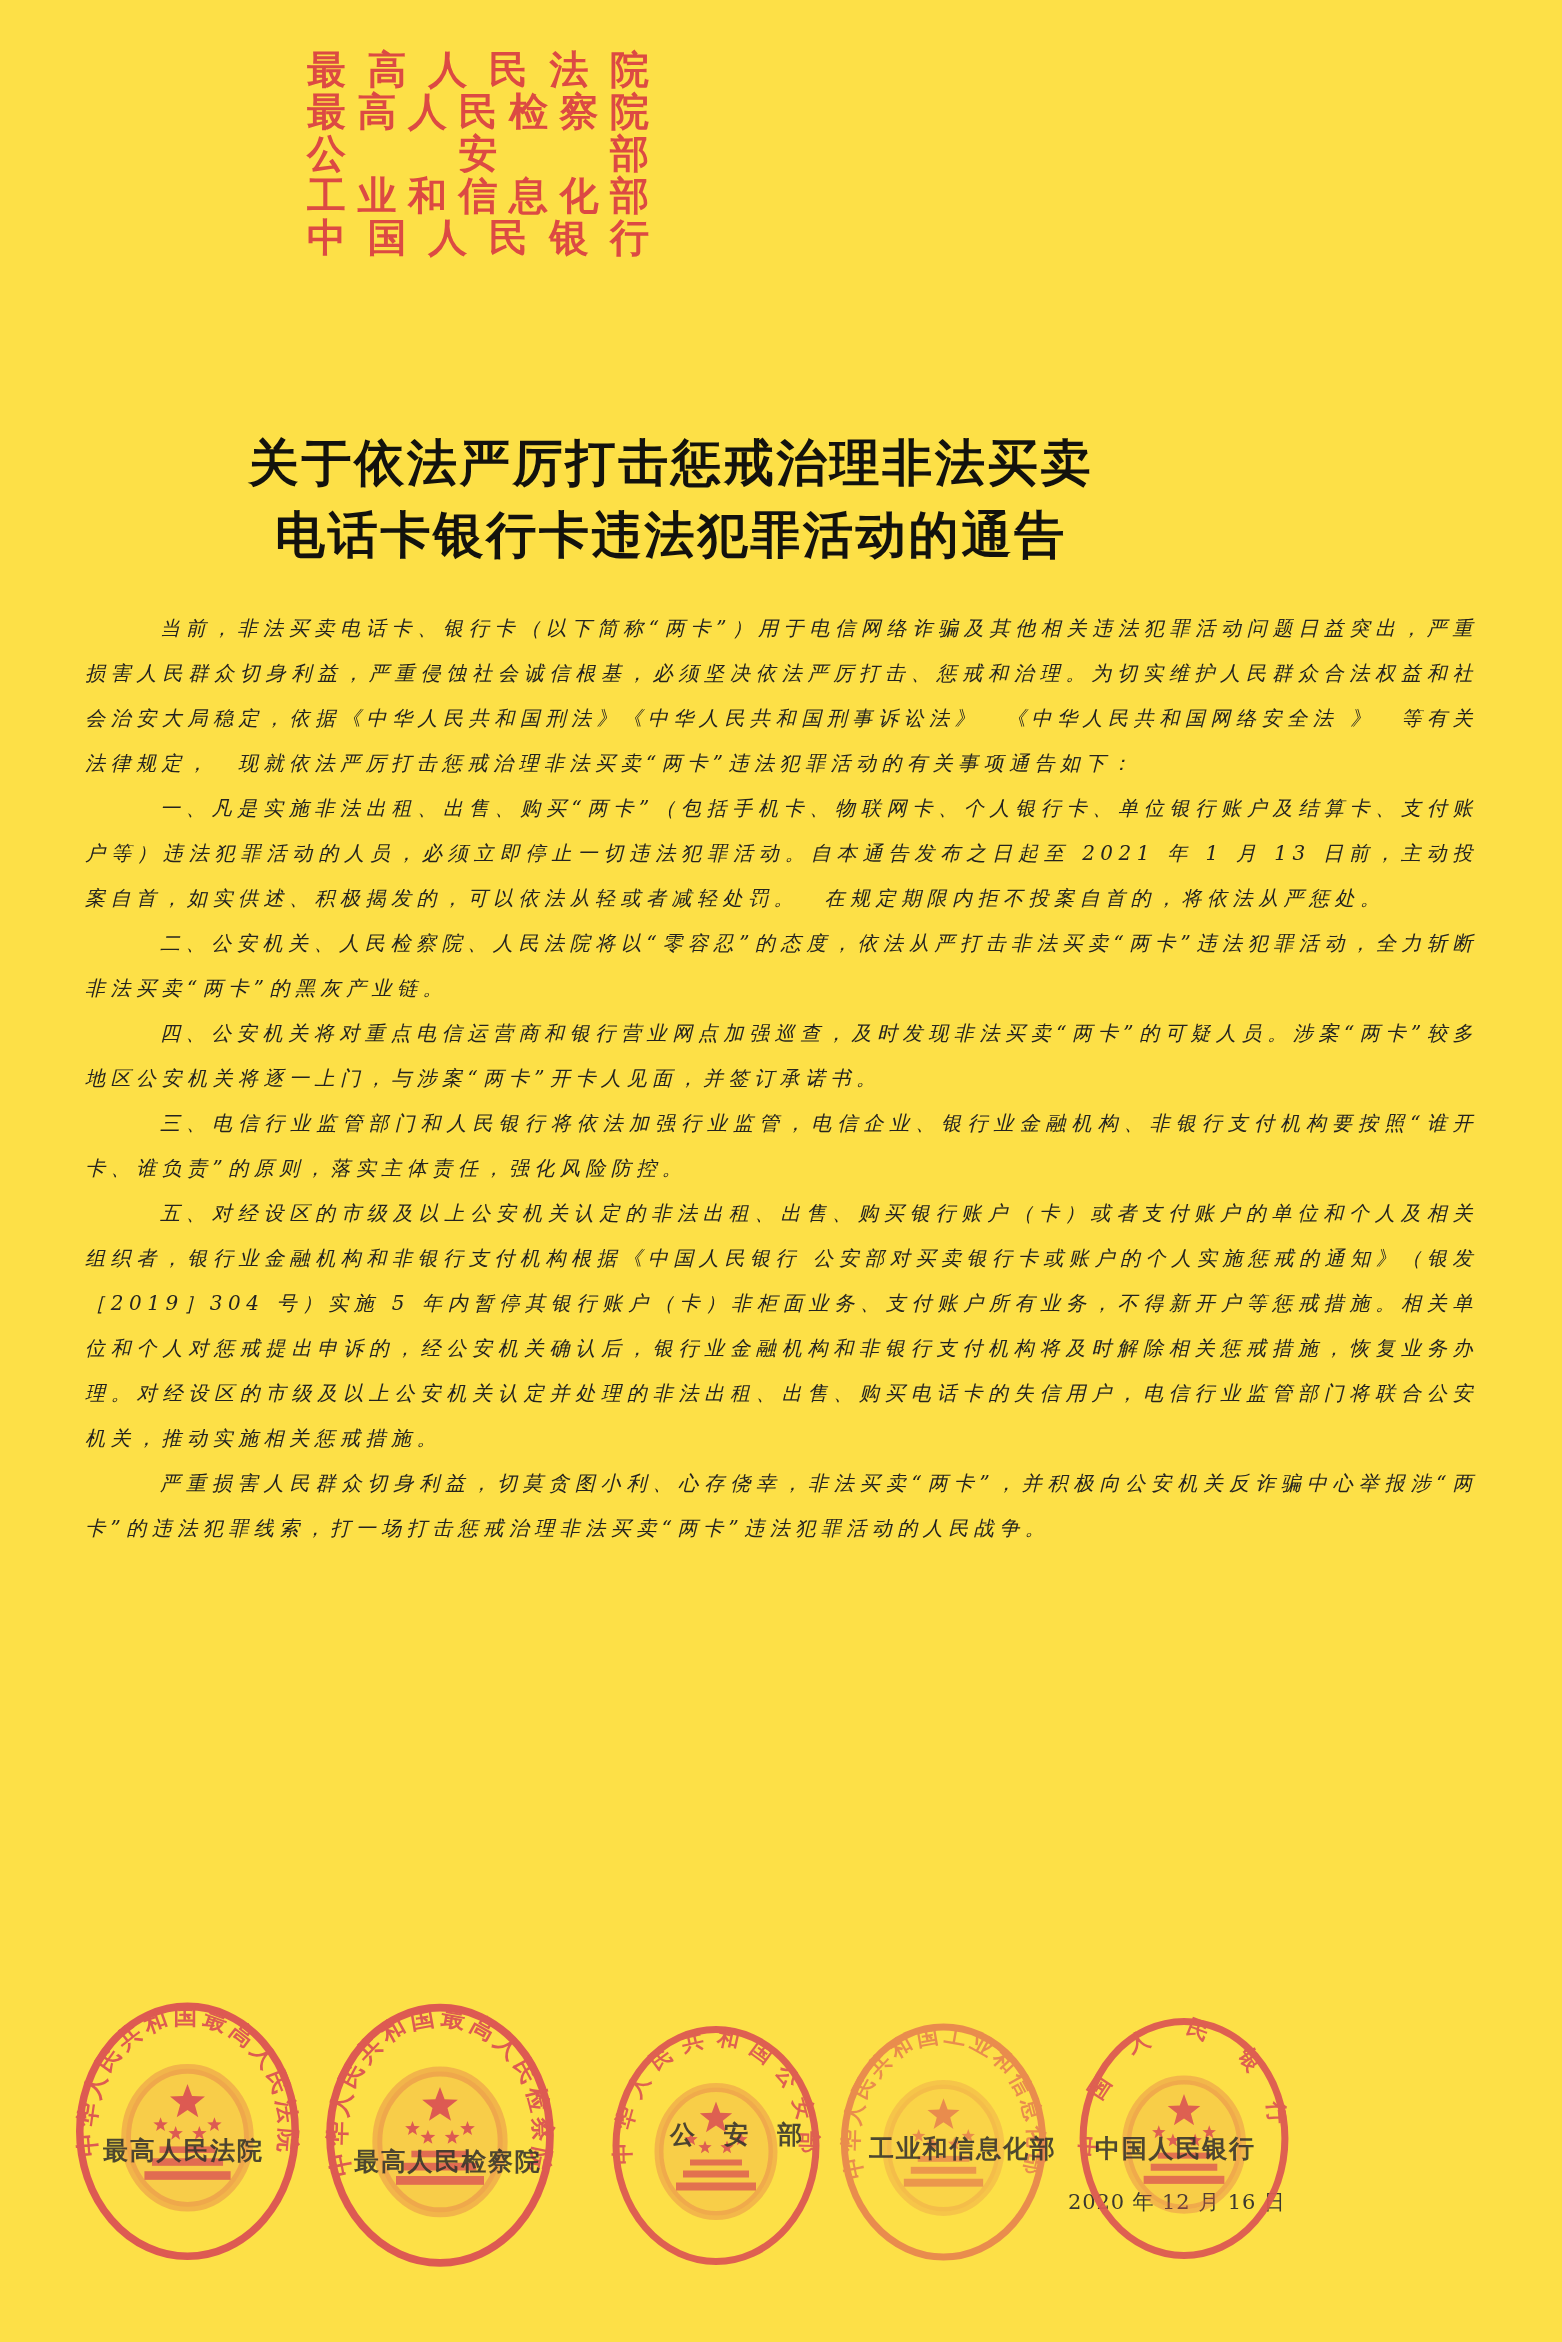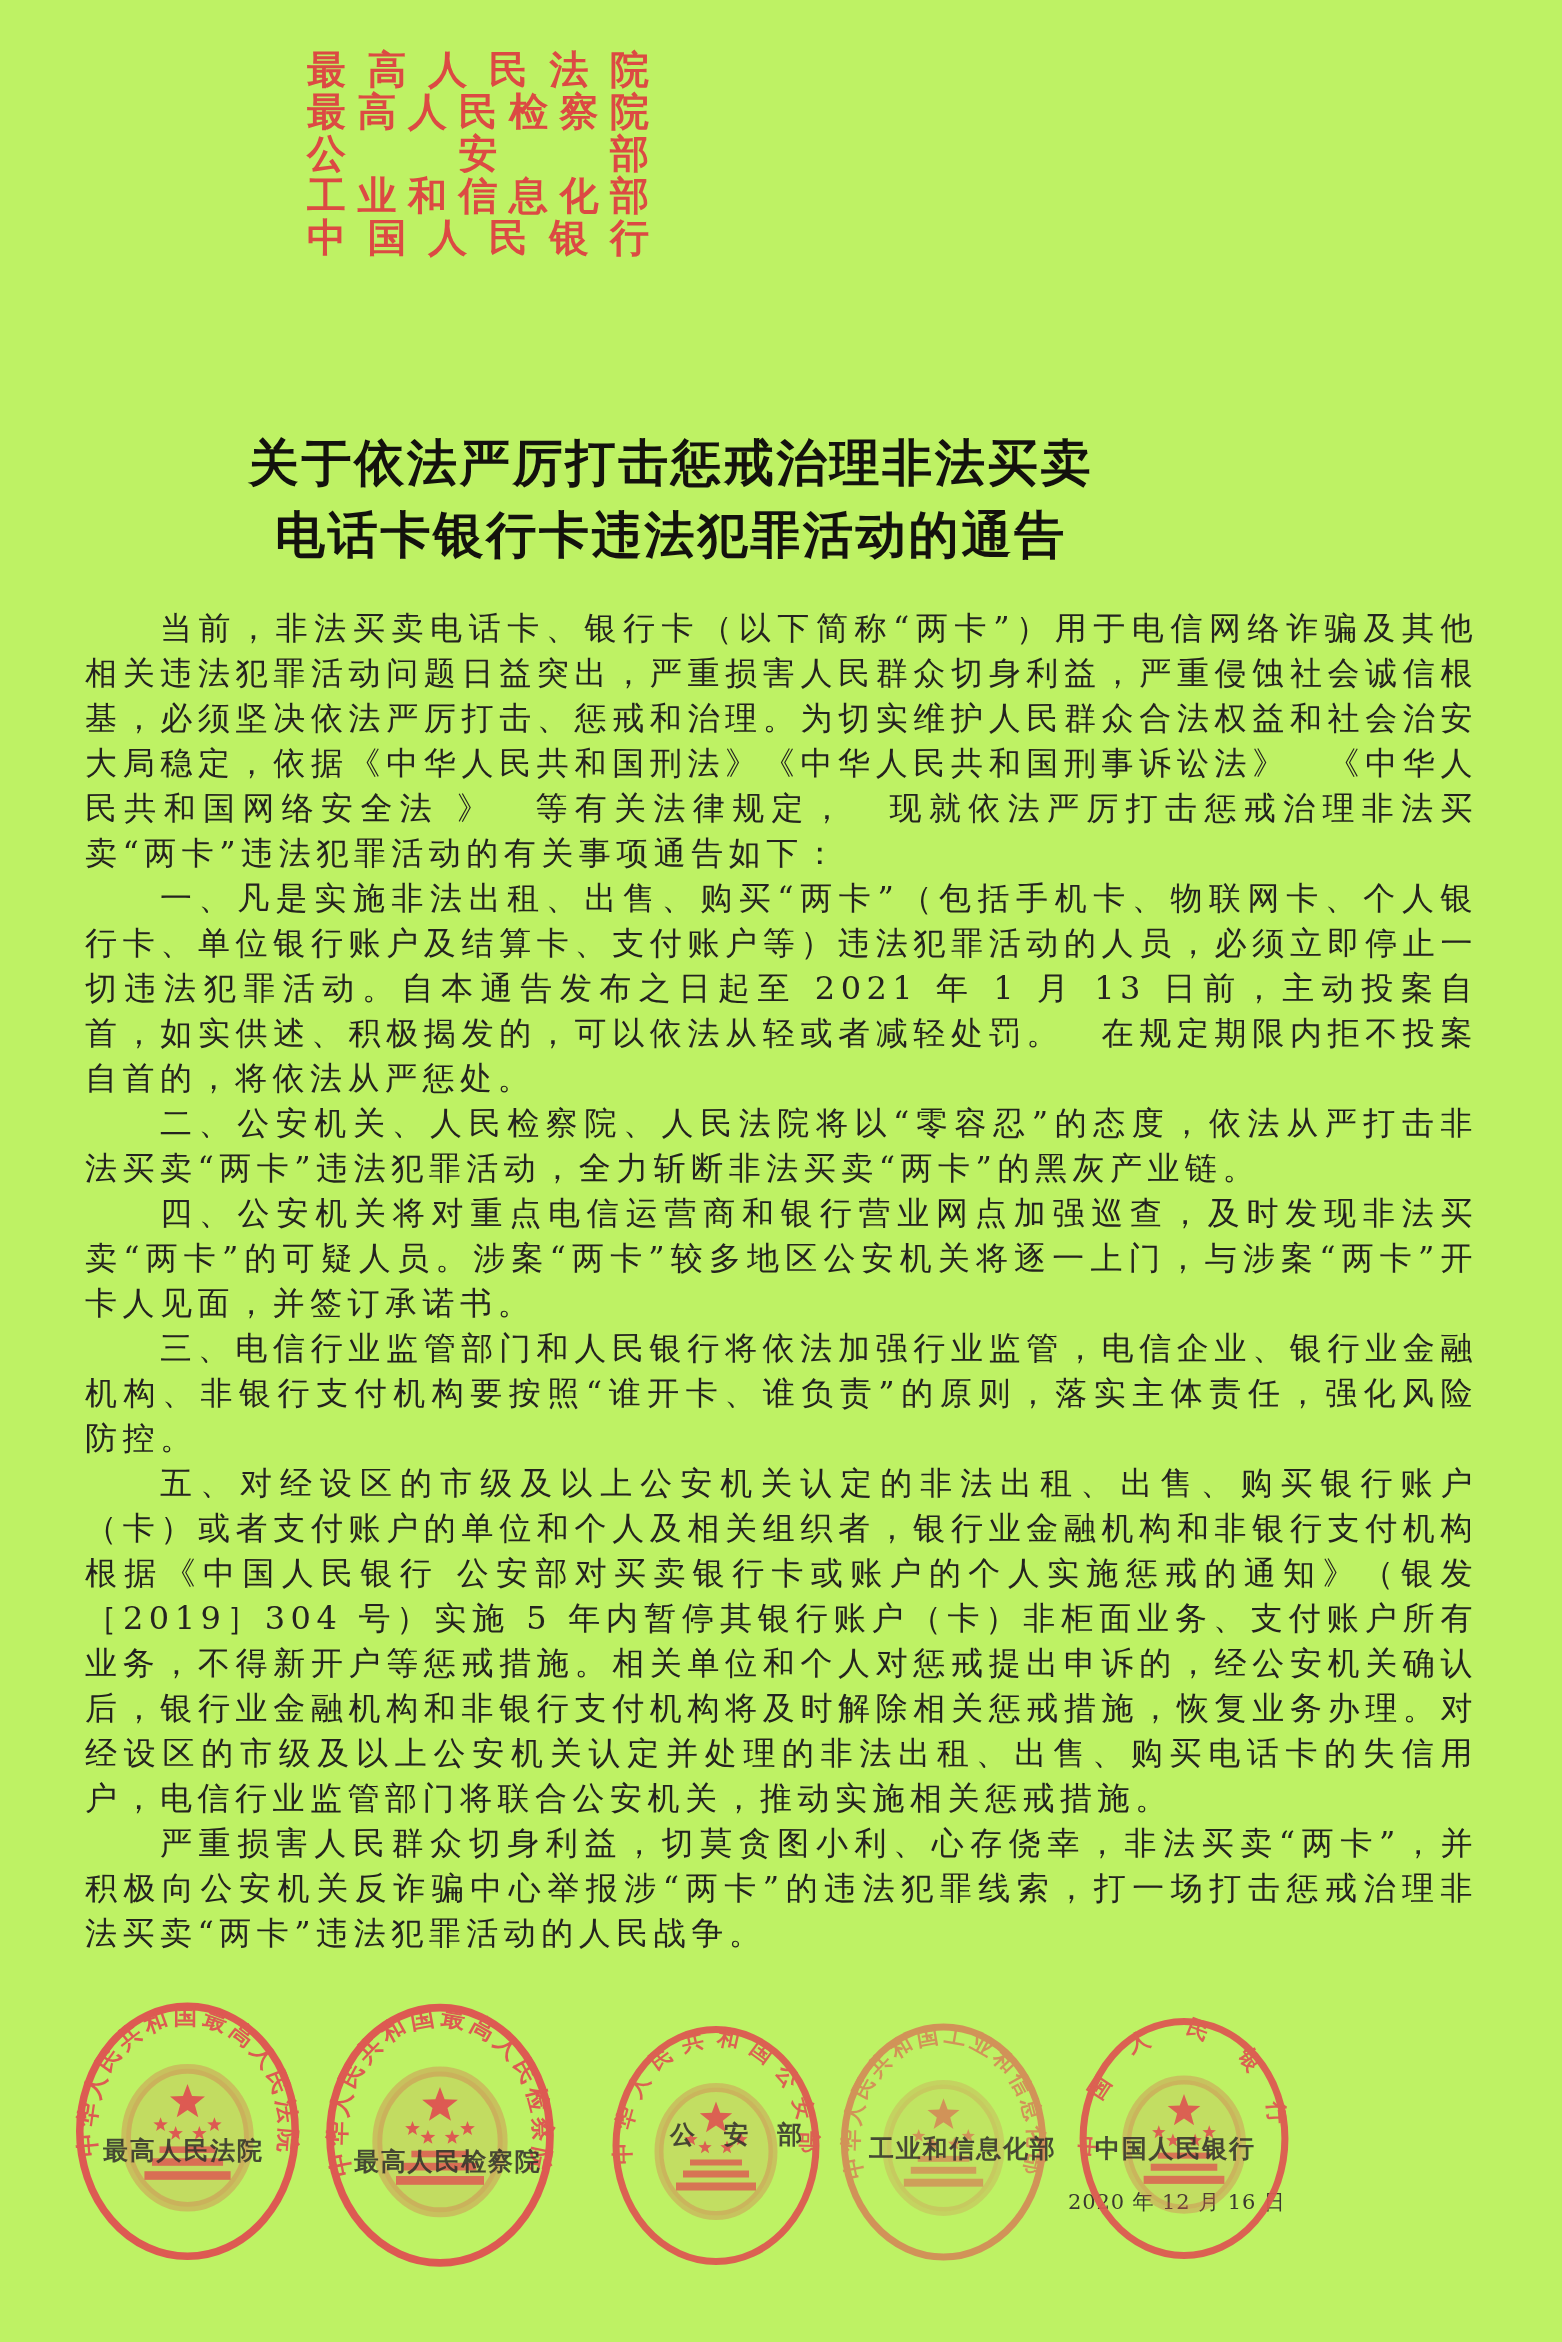--- a/index.html
+++ b/index.html
@@ -17,40 +17,40 @@
     font-size:39px;line-height:42px;font-weight:700;
     color:var(--header-red,#dc4a43);
     text-align:justify;text-align-last:justify;
   }
   
   .title-wrap{margin-top:169px;transform:translateX(-110px);text-align:center;color:#13120d;}
   .title-line{font-size:50px;line-height:72px;font-weight:900;letter-spacing:2.8px;}
   
   .body{margin:35px 0 0 85px;width:1393px;color:var(--ink,#24231f);}
   .para{
-    margin:0;font-size:32px;line-height:45px;letter-spacing:5.5px;
-    text-align:justify;text-indent:75px;
+    margin:0;font-size:20px;line-height:45px;letter-spacing:5.5px;
+    text-align:justify;text-indent:75px;font-style:italic;
   }
   
   .seals{position:absolute;left:0;top:1980px;width:1562px;height:363px;}
   .seal{position:absolute;}
   .seal svg{display:block;width:100%;height:100%;}
   .seal-label{
     position:absolute;font-size:25px;color:rgba(52,50,44,0.88);
     letter-spacing:1.8px;white-space:nowrap;font-weight:700;
   }
   .issue-date{
     position:absolute;left:1068px;top:208px;font-size:21px;
     color:#3a382f;letter-spacing:0.9px;white-space:nowrap;
   }
 </style>
 </head>
 <body>
 
-<div class="page" style="background: #bef264;">
+<div class="page" style="background: #fde047;">
 
   <div class="agency-header" id="agencyList">
       <div class="agency-line">最高人民法院</div>
       <div class="agency-line">最高人民检察院</div>
       <div class="agency-line">公安部</div>
       <div class="agency-line">工业和信息化部</div>
       <div class="agency-line">中国人民银行</div>
     </div>
 
   <div class="title-wrap">

